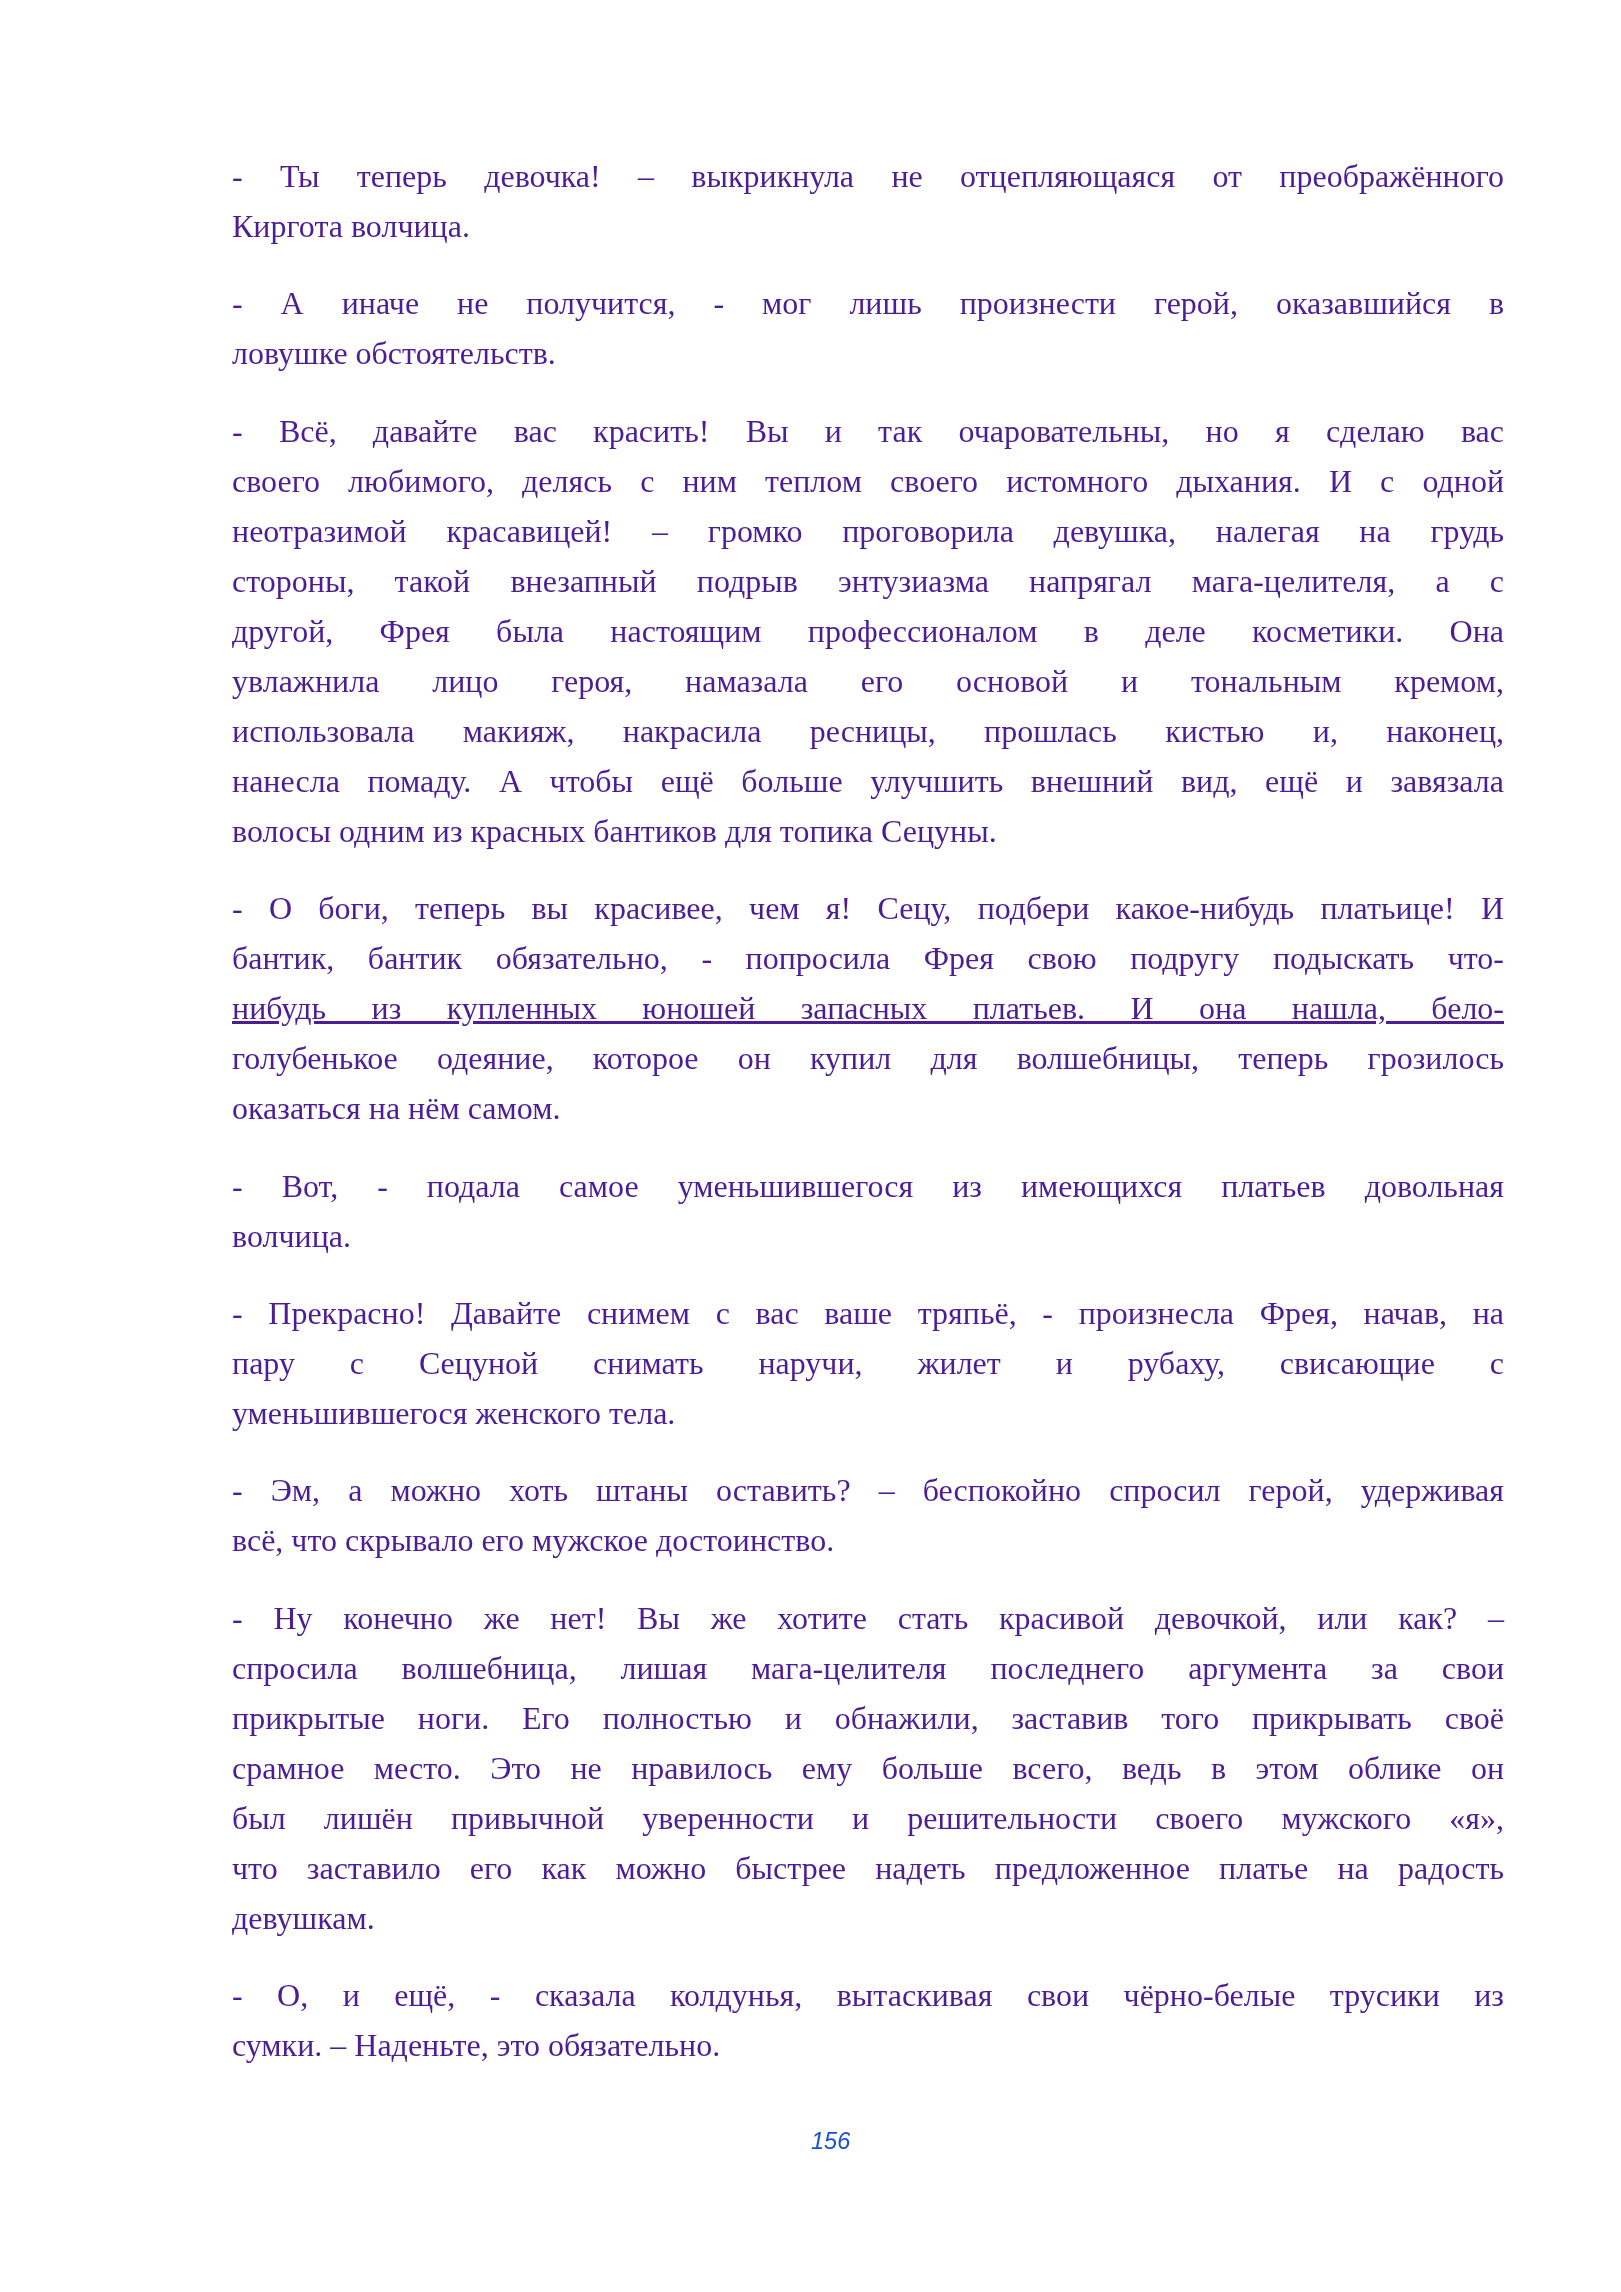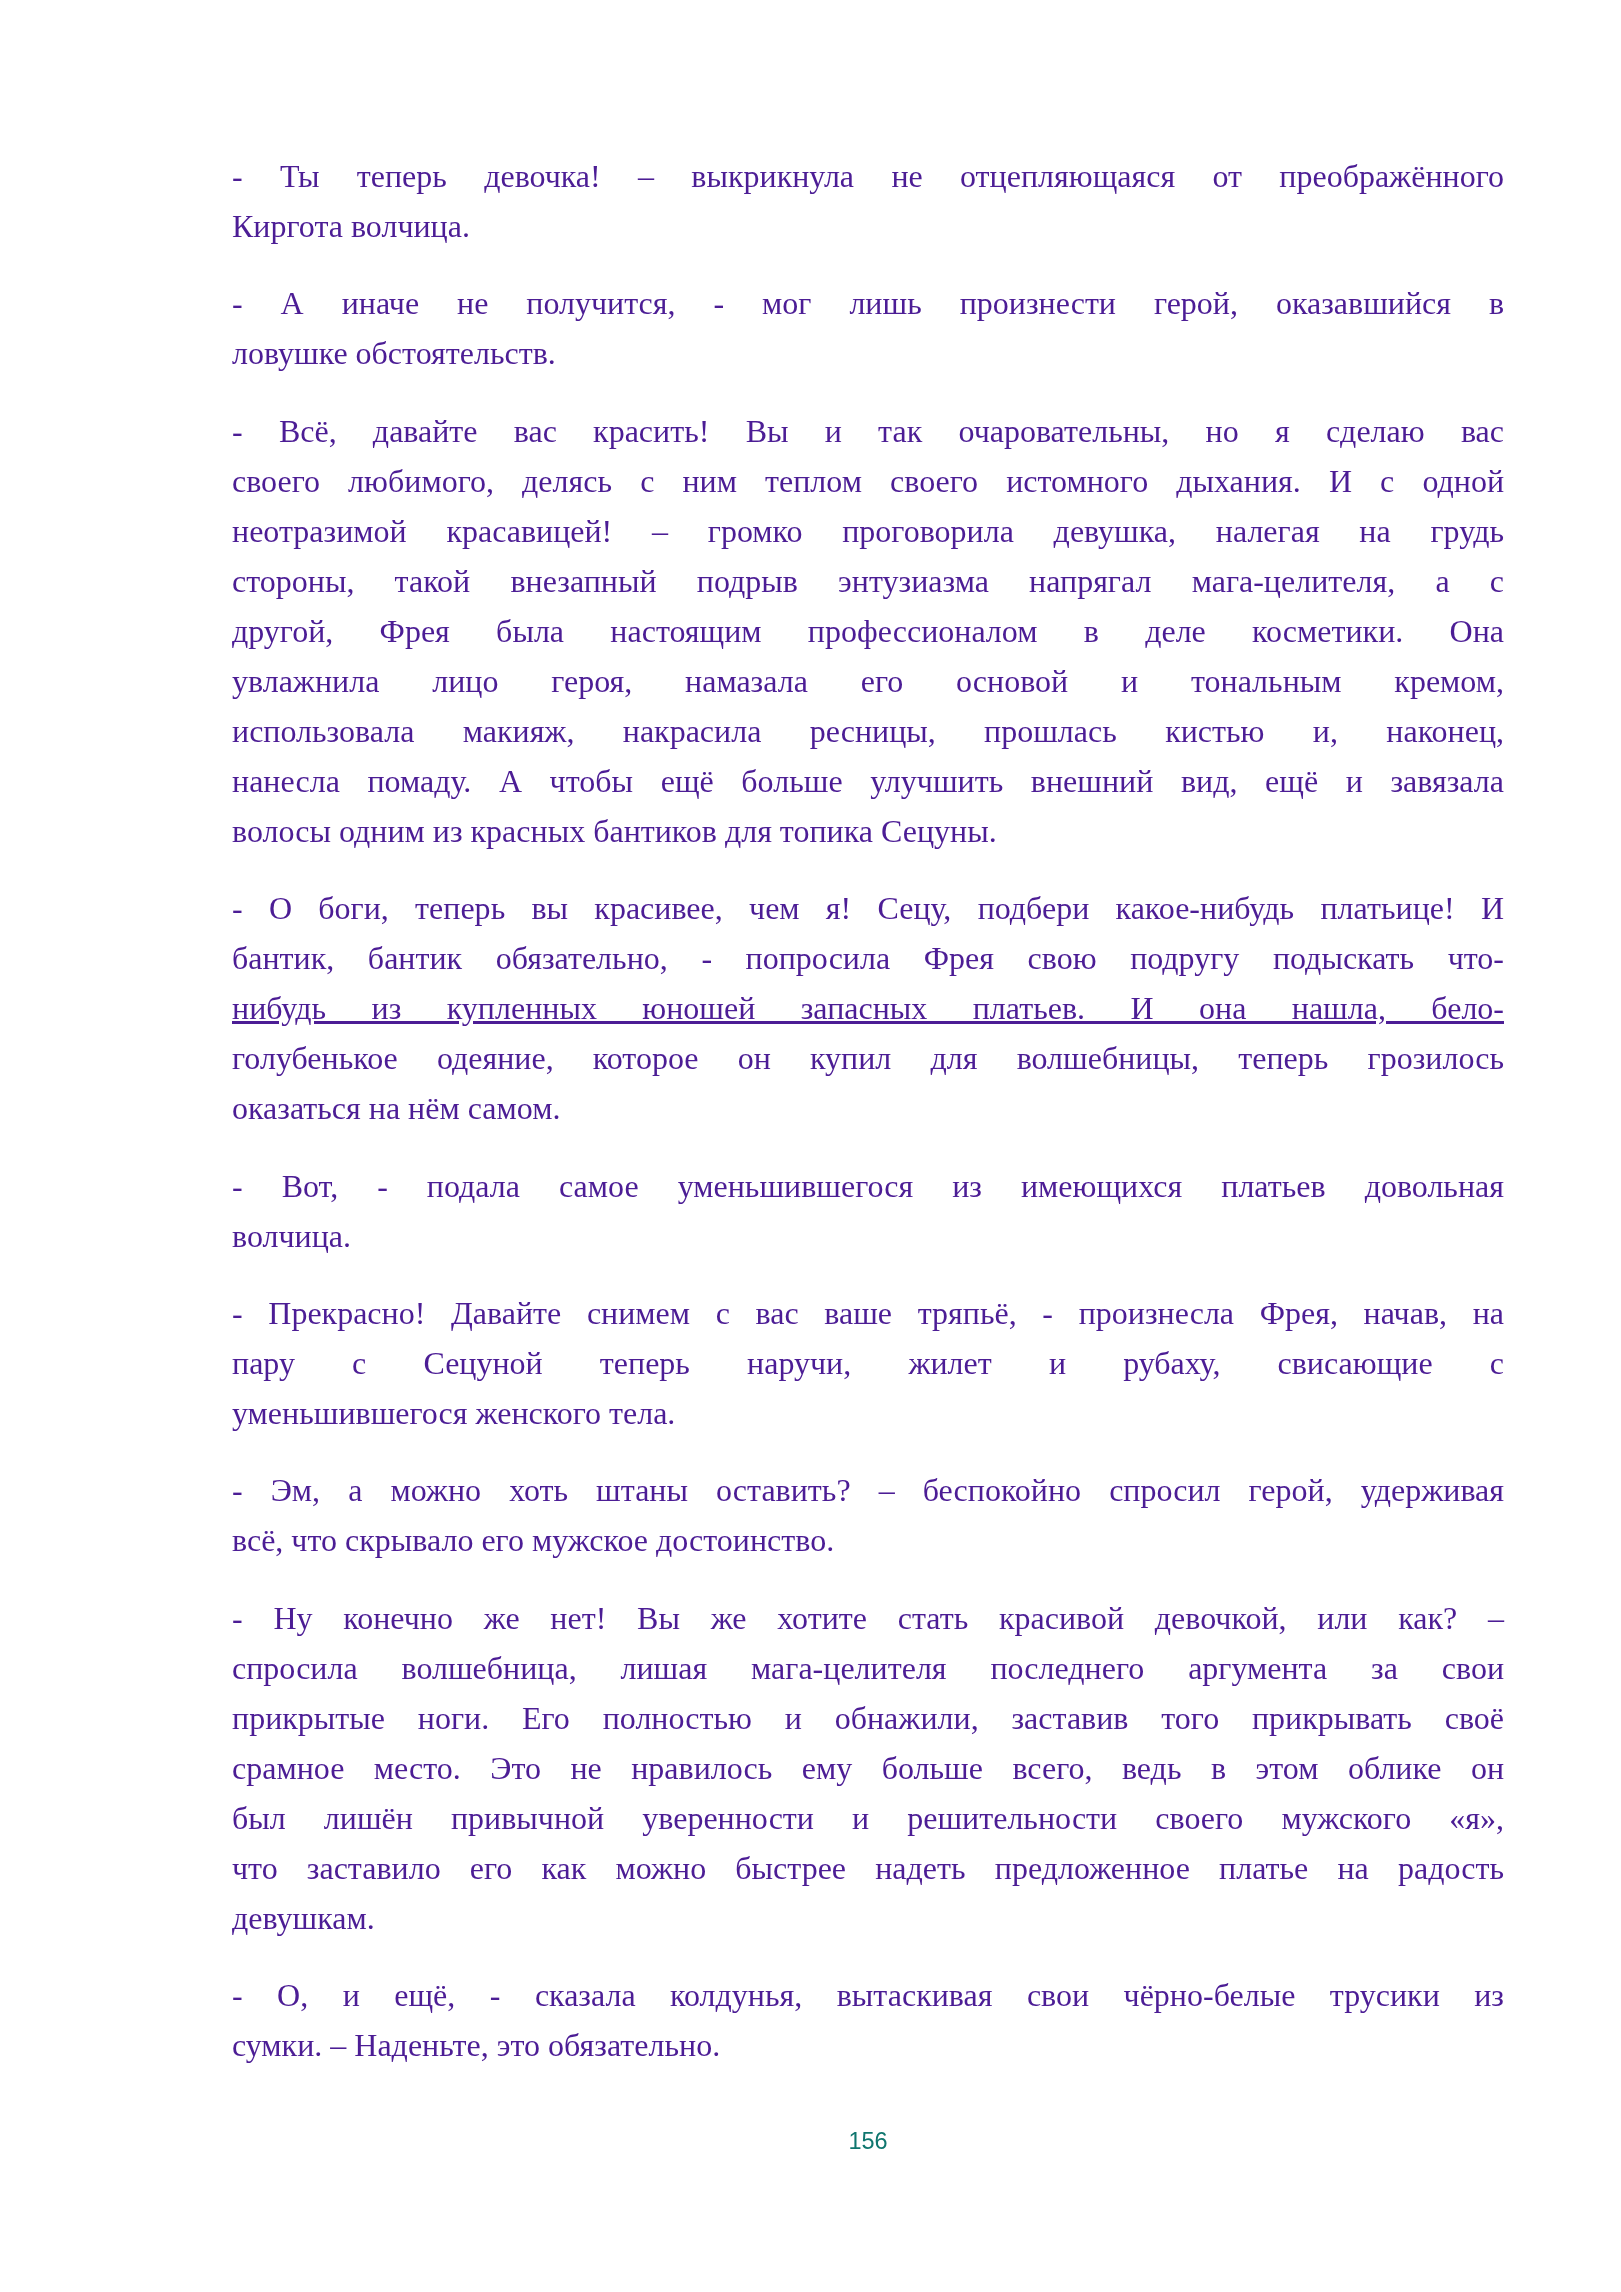--- a/index.html
+++ b/index.html
@@ -44,25 +44,25 @@
   }
   .line.last {
     text-align: center;
     text-align-last: left;
   }
   .page-number {
     position: absolute;
     left: 811px;
     top: 2127px;
     width: 114px;
-    text-align: center;
     font-family: "Liberation Sans", "DejaVu Sans", sans-serif;
     font-size: 23.5px;
     line-height: 29px;
-    color: #0f766e;
+    color: #1d4ed8;
+    font-style: italic;
   }
 </style>
 </head>
 <body>
 
 <div class="page">
   <div class="text-block">
 
     <p class="paragraph">
       <span class="line" style="white-space: normal;">- Ты теперь девочка! – выкрикнула не отцепляющаяся  от преображённого</span>
@@ -94,21 +94,21 @@
       <span class="line last">оказаться на нём самом.</span>
     </p>
 
     <p class="paragraph">
       <span class="line" style="white-space: normal;">- Вот, - подала самое уменьшившегося из имеющихся платьев довольная</span>
       <span class="line last">волчица.</span>
     </p>
 
     <p class="paragraph">
       <span class="line" style="white-space: normal;">- Прекрасно! Давайте снимем с вас ваше тряпьё, - произнесла Фрея, начав, на</span>
-      <span class="line" style="white-space: normal;">пару с Сецуной теперь наручи, жилет и рубаху, свисающие с</span>
+      <span class="line" style="white-space: normal;">пару с Сецуной снимать наручи, жилет и рубаху, свисающие с</span>
       <span class="line last">уменьшившегося женского тела.</span>
     </p>
 
     <p class="paragraph">
       <span class="line" style="white-space: normal;">- Эм, а можно хоть штаны оставить? – беспокойно спросил герой, удерживая</span>
       <span class="line last">всё, что скрывало его мужское достоинство.</span>
     </p>
 
     <p class="paragraph">
       <span class="line" style="white-space: normal;">- Ну конечно же нет! Вы же хотите стать красивой девочкой, или как? –</span>

